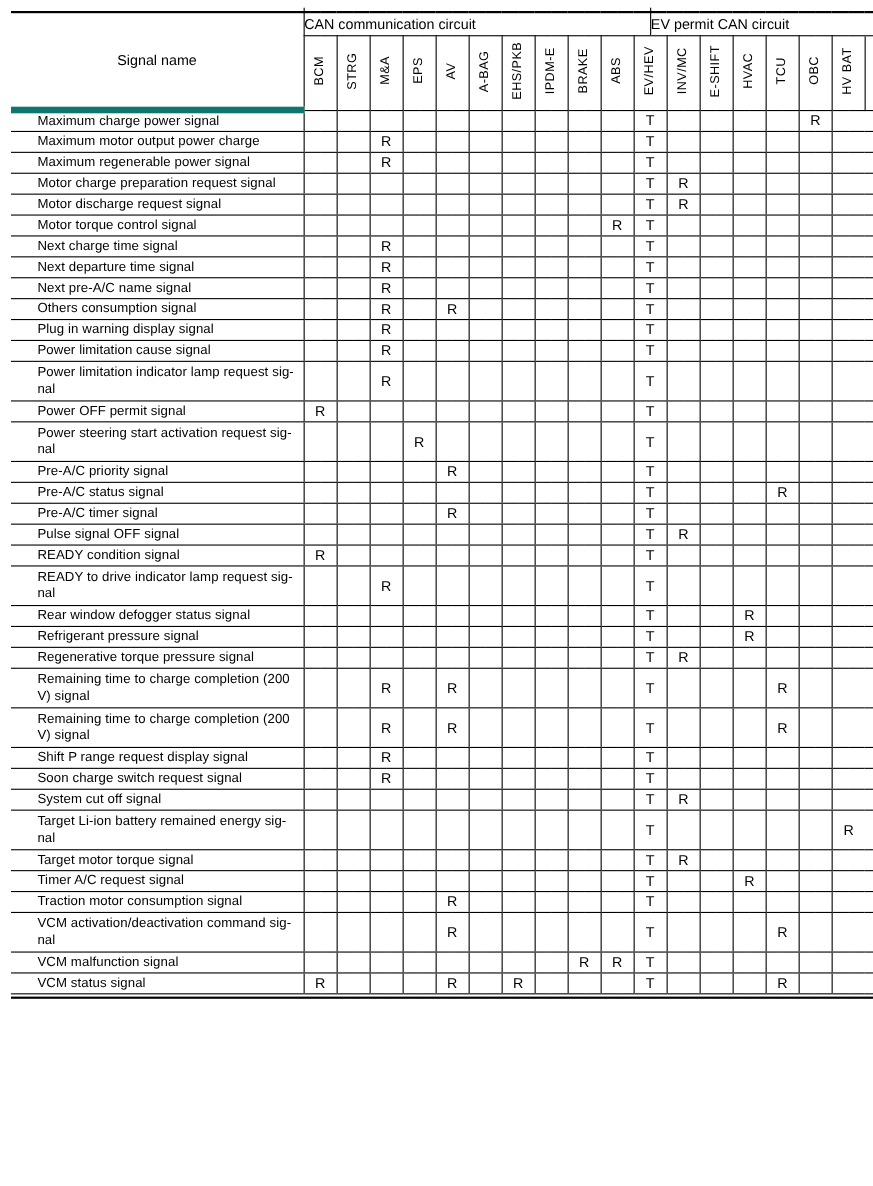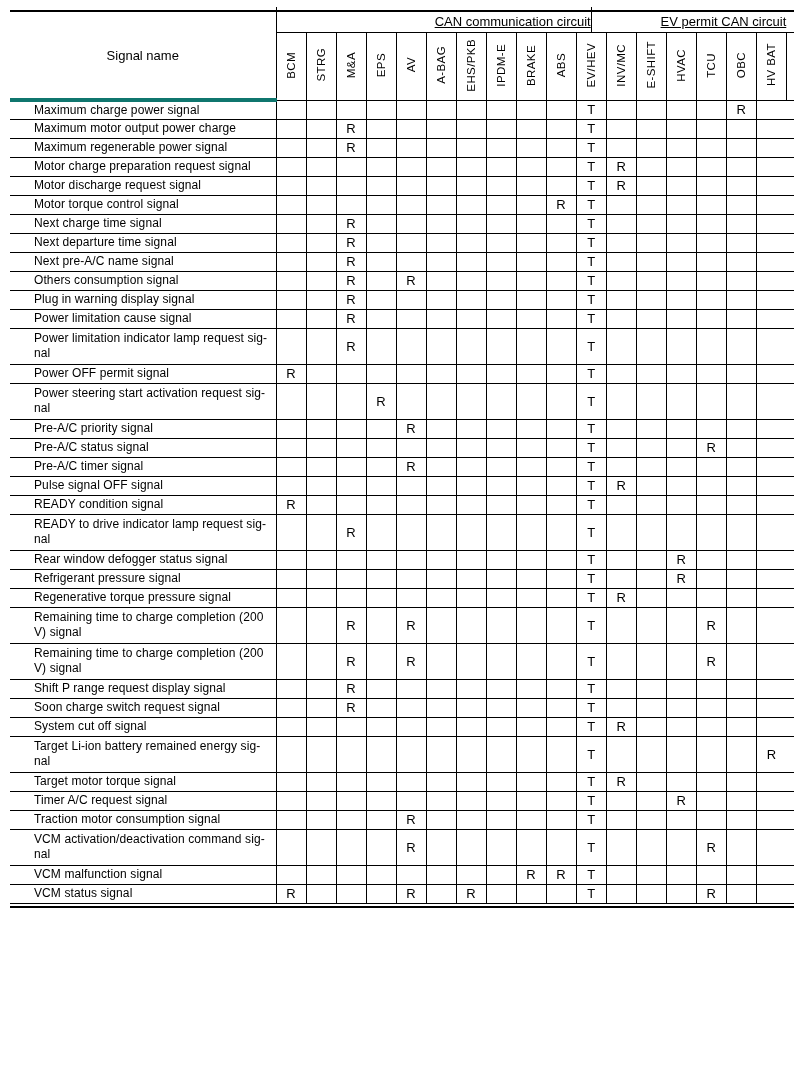--- a/index.html
+++ b/index.html
@@ -32,27 +32,26 @@
   col.c-half { width: 15px; }
   col.c-sp   { width: 8px; }
 
   th, td { padding: 0; font-weight: normal; }
 
   
   tr.group-row { height: 21px; }
   th.group {
     border-left: 1px solid #000;
     border-bottom: 1px solid #000;
-    text-align: right;
+    text-align: left;
     vertical-align: middle;
     font-size: 13px;
-    text-decoration: underline;
   }
   th.sig-head {
-    border-bottom: 4px solid #0f766e;
+    border-bottom: 6px solid #0f766e;
     text-align: center;
     vertical-align: middle;
     font-size: 13px;
   }
   td.sp, th.sp { border-left: none; }
   tr.group-row th.sp { border-bottom: 1px solid #000; }
 
   
   tr.cols-row { height: 68px; }
   th.col-head {

